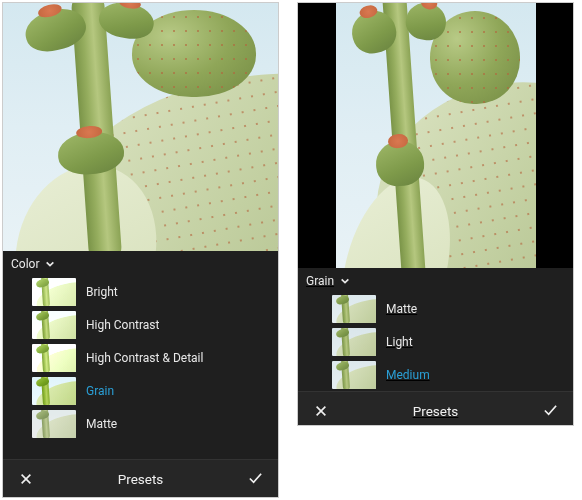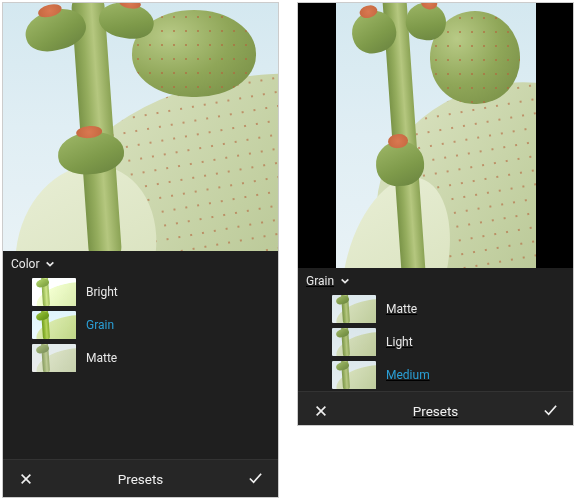--- a/index.html
+++ b/index.html
@@ -206,20 +206,38 @@
     <div class="preset-list">
         <div class="preset-item">
           <div class="thumb bright">
             <div class="sky"></div>
             <div class="pad pad1"></div>
             <div class="stem"></div>
             <div class="bud bud1"></div>
           </div>
           <span>Bright</span>
         </div>
+        <div class="preset-item">
+          <div class="thumb hc">
+            <div class="sky"></div>
+            <div class="pad pad1"></div>
+            <div class="stem"></div>
+            <div class="bud bud1"></div>
+          </div>
+          <span>High Contrast</span>
+        </div>
+        <div class="preset-item">
+          <div class="thumb hcd">
+            <div class="sky"></div>
+            <div class="pad pad1"></div>
+            <div class="stem"></div>
+            <div class="bud bud1"></div>
+          </div>
+          <span>High Contrast &amp; Detail</span>
+        </div>
         <div class="preset-item selected">
           <div class="thumb vivid">
             <div class="sky"></div>
             <div class="pad pad1"></div>
             <div class="stem"></div>
             <div class="bud bud1"></div>
           </div>
           <span>Grain</span>
         </div>
         <div class="preset-item">

